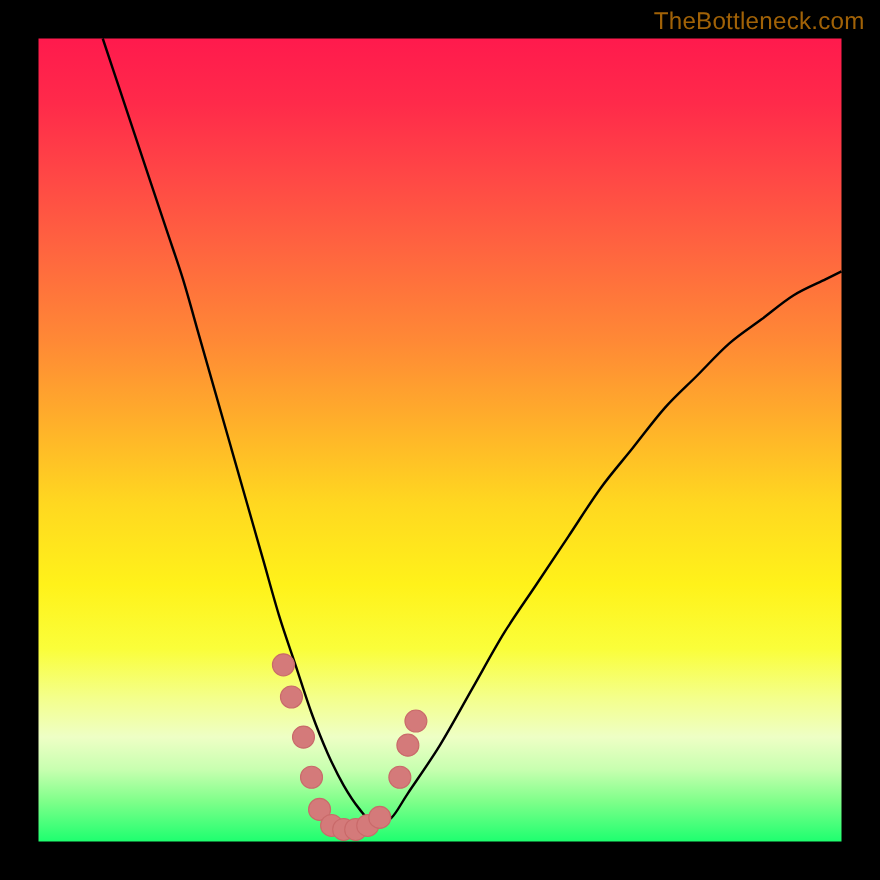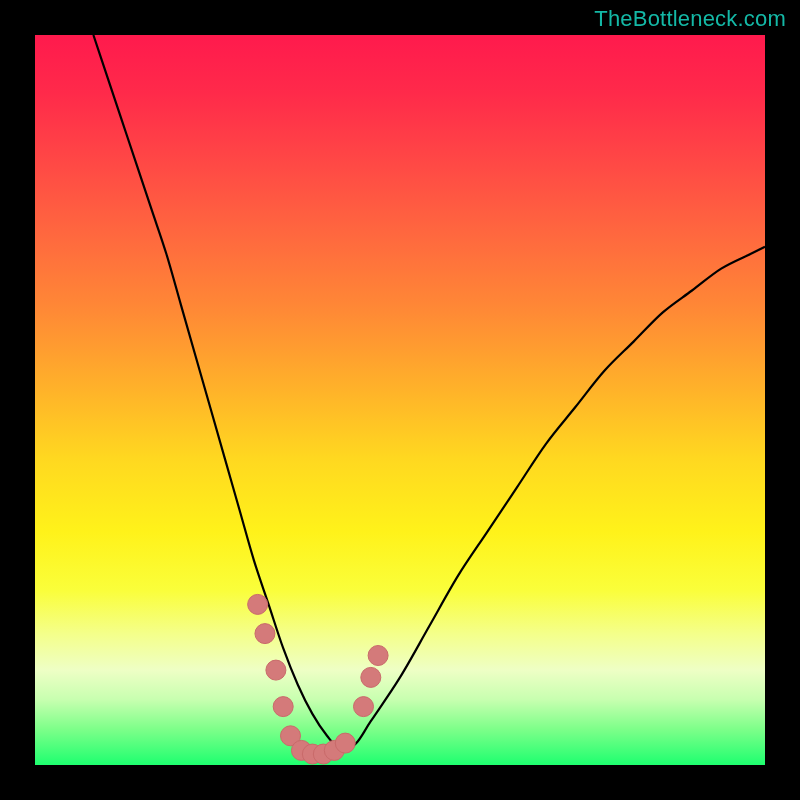--- a/index.html
+++ b/index.html
@@ -39,21 +39,21 @@
       #eeffc5 87%,
       #c8ffb0 91%,
       #7fff8a 95%,
       #1eff6f 100%
     );
   }
   .watermark {
     position: absolute;
     top: 6px;
     right: 14px;
-    color: #14b8a6;
+    color: #a16207;
     font-size: 22px;
     font-weight: 500;
     letter-spacing: 0.2px;
     z-index: 10;
   }
   svg.curve {
     position: absolute;
     left: 0;
     top: 0;
     width: 730px;

